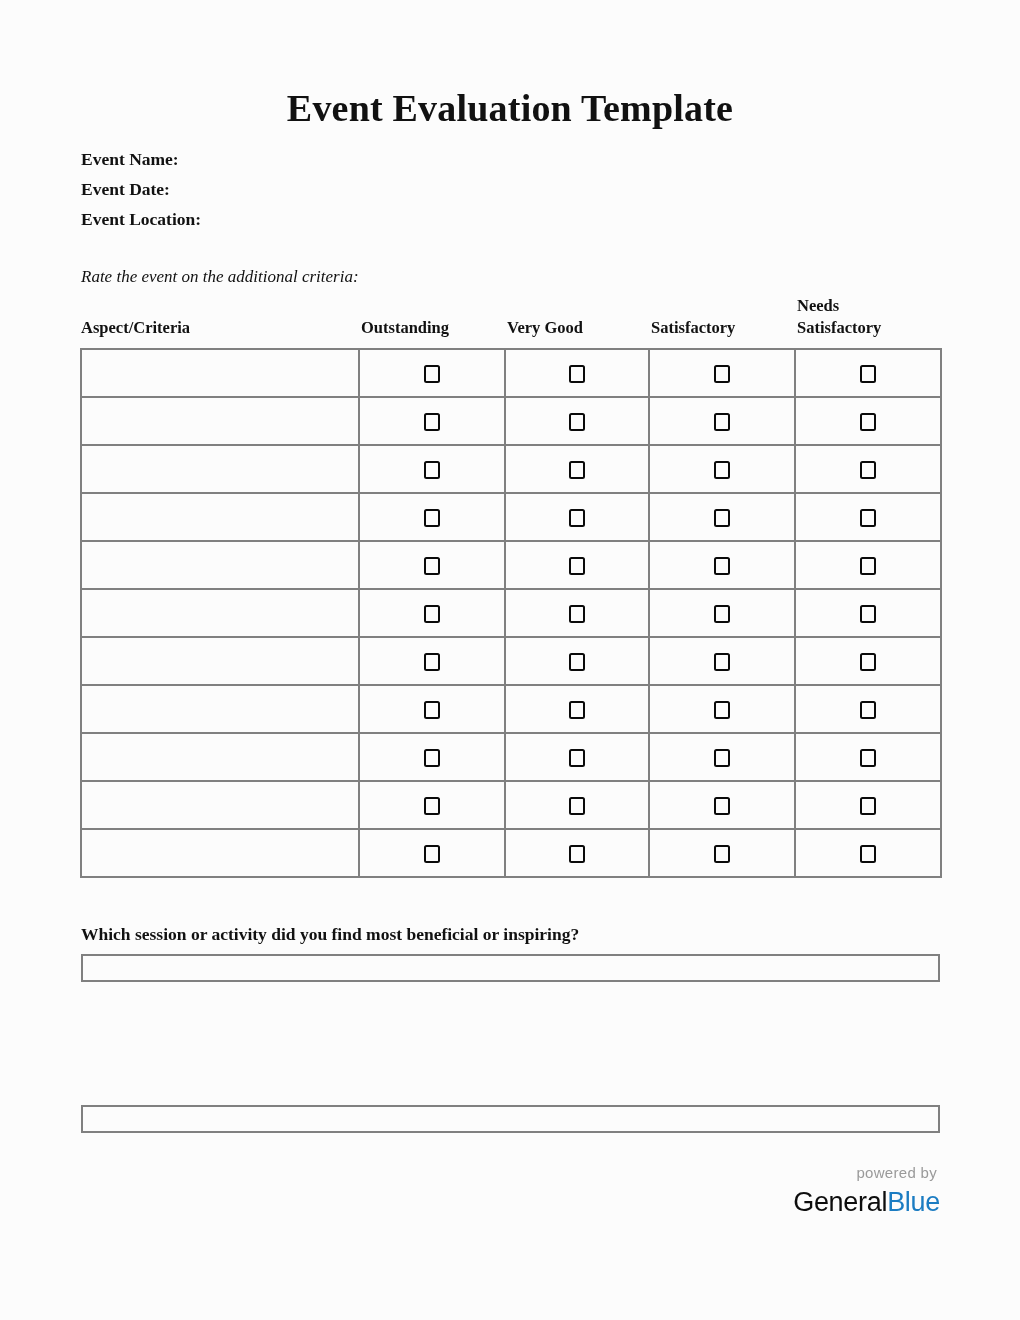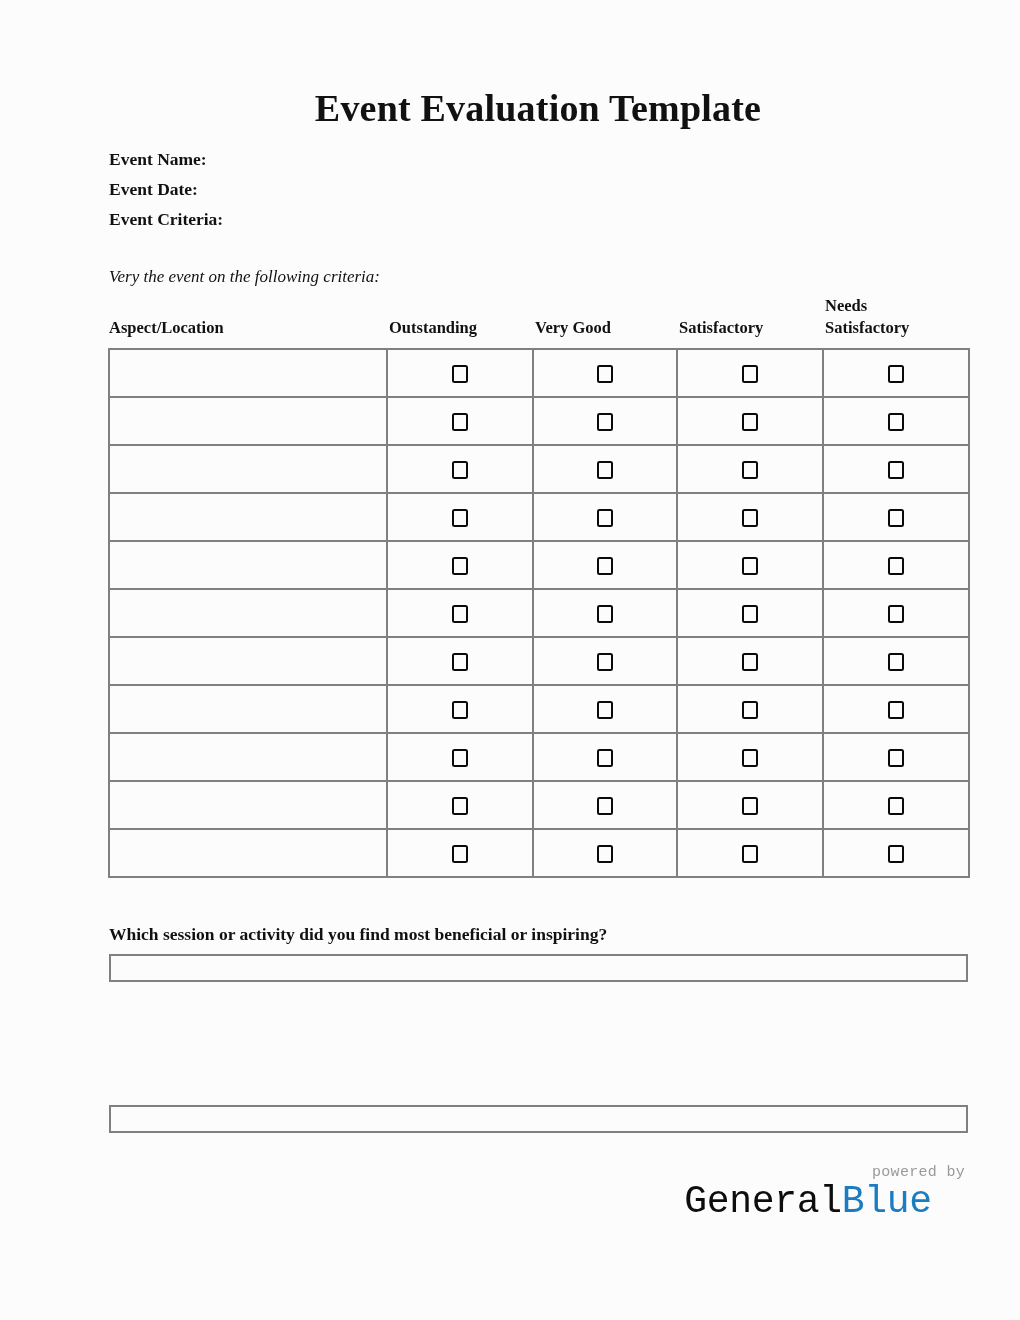--- a/index.html
+++ b/index.html
@@ -13,21 +13,20 @@
     font-family: "Liberation Serif", "DejaVu Serif", serif;
     color: #111111;
     overflow: hidden;
   }
 
   .page {
     position: relative;
     width: 896px;
     height: 1320px;
     box-sizing: border-box;
-    margin-left: 28px;
   }
 
   
   .doc-title {
     position: absolute;
     top: 62px;
     left: 0;
     width: 1020px;
     text-align: center;
     font-size: 38px;
@@ -129,65 +128,64 @@
   #q2 { top: 1013px; }
   #q3 { top: 1105px; }
 
   
   .footer-logo {
     position: absolute;
     top: 1164px;
     left: 620px;
     width: 320px;
     text-align: right;
-    font-family: Liberation Mono, monospace;
+    font-family: Liberation Sans, sans-serif;
   }
   .powered-by {
     font-size: 15px;
     color: #9a9a9a;
     letter-spacing: 0.3px;
     padding-right: 3px;
     line-height: 18px;
   }
   .brand {
-    font-size: 38px;
+    font-size: 27px;
     line-height: 40px;
     letter-spacing: -0.3px;
     white-space: nowrap;
-    text-align: center;
   }
   .brand .brand-general { color: #0d0d0d; }
   .brand .brand-blue { color: #1b7cc2; }
 </style>
 </head>
 <body>
 
 <div class="page">
 
   <h1 class="doc-title">Event Evaluation Template</h1>
 
   <div class="meta-block">
     <div class="meta-line">Event Name:</div>
     <div class="meta-line">Event Date:</div>
-    <div class="meta-line">Event Criteria:</div>
-  </div>
-
-  <div class="instruction">Very the event on the following criteria:</div>
+    <div class="meta-line">Event Location:</div>
+  </div>
+
+  <div class="instruction">Rate the event on the additional criteria:</div>
 
   <table class="rating-table">
     <colgroup>
       <col style="width:278px">
       <col style="width:146px">
       <col style="width:144px">
       <col style="width:146px">
       <col style="width:146px">
     </colgroup>
     <thead>
       <tr>
-        <th class="col-aspect">Aspect/Location</th>
+        <th class="col-aspect">Aspect/Criteria</th>
         <th class="col-rate">Outstanding</th>
         <th class="col-rate">Very Good</th>
         <th class="col-rate">Satisfactory</th>
         <th class="col-rate">
           <span>Needs</span><br>
           <span>Satisfactory</span>
         </th>
       </tr>
     </thead>
     <tbody id="rating-rows">

